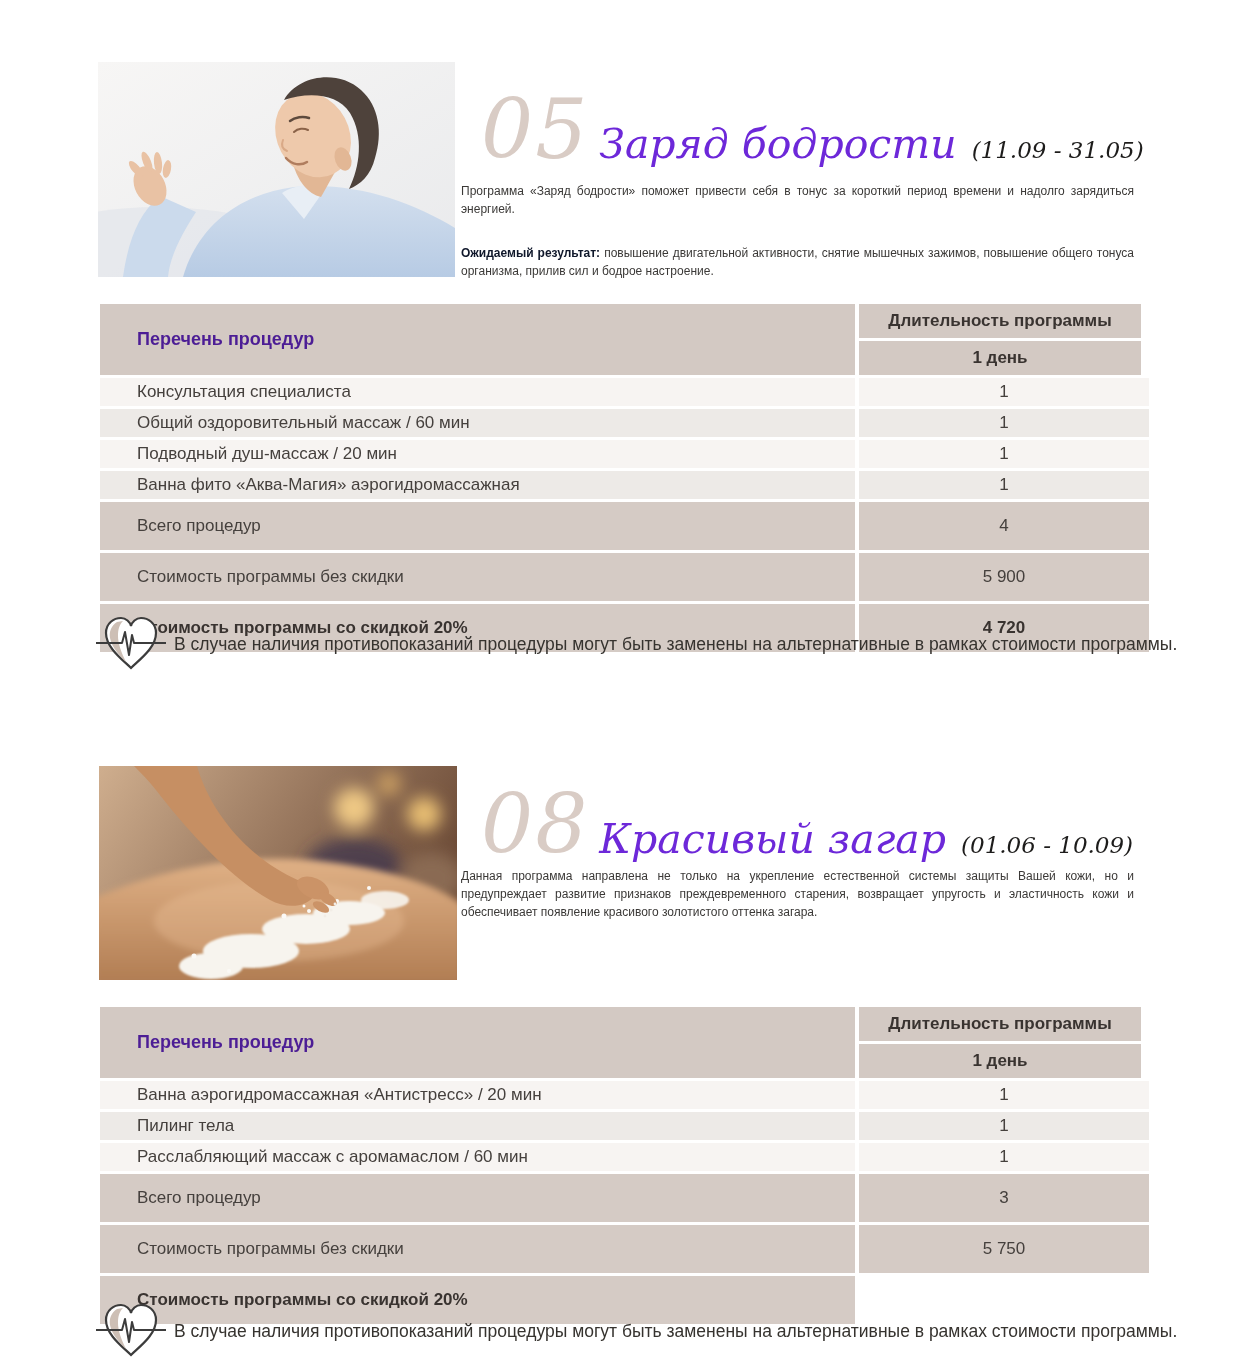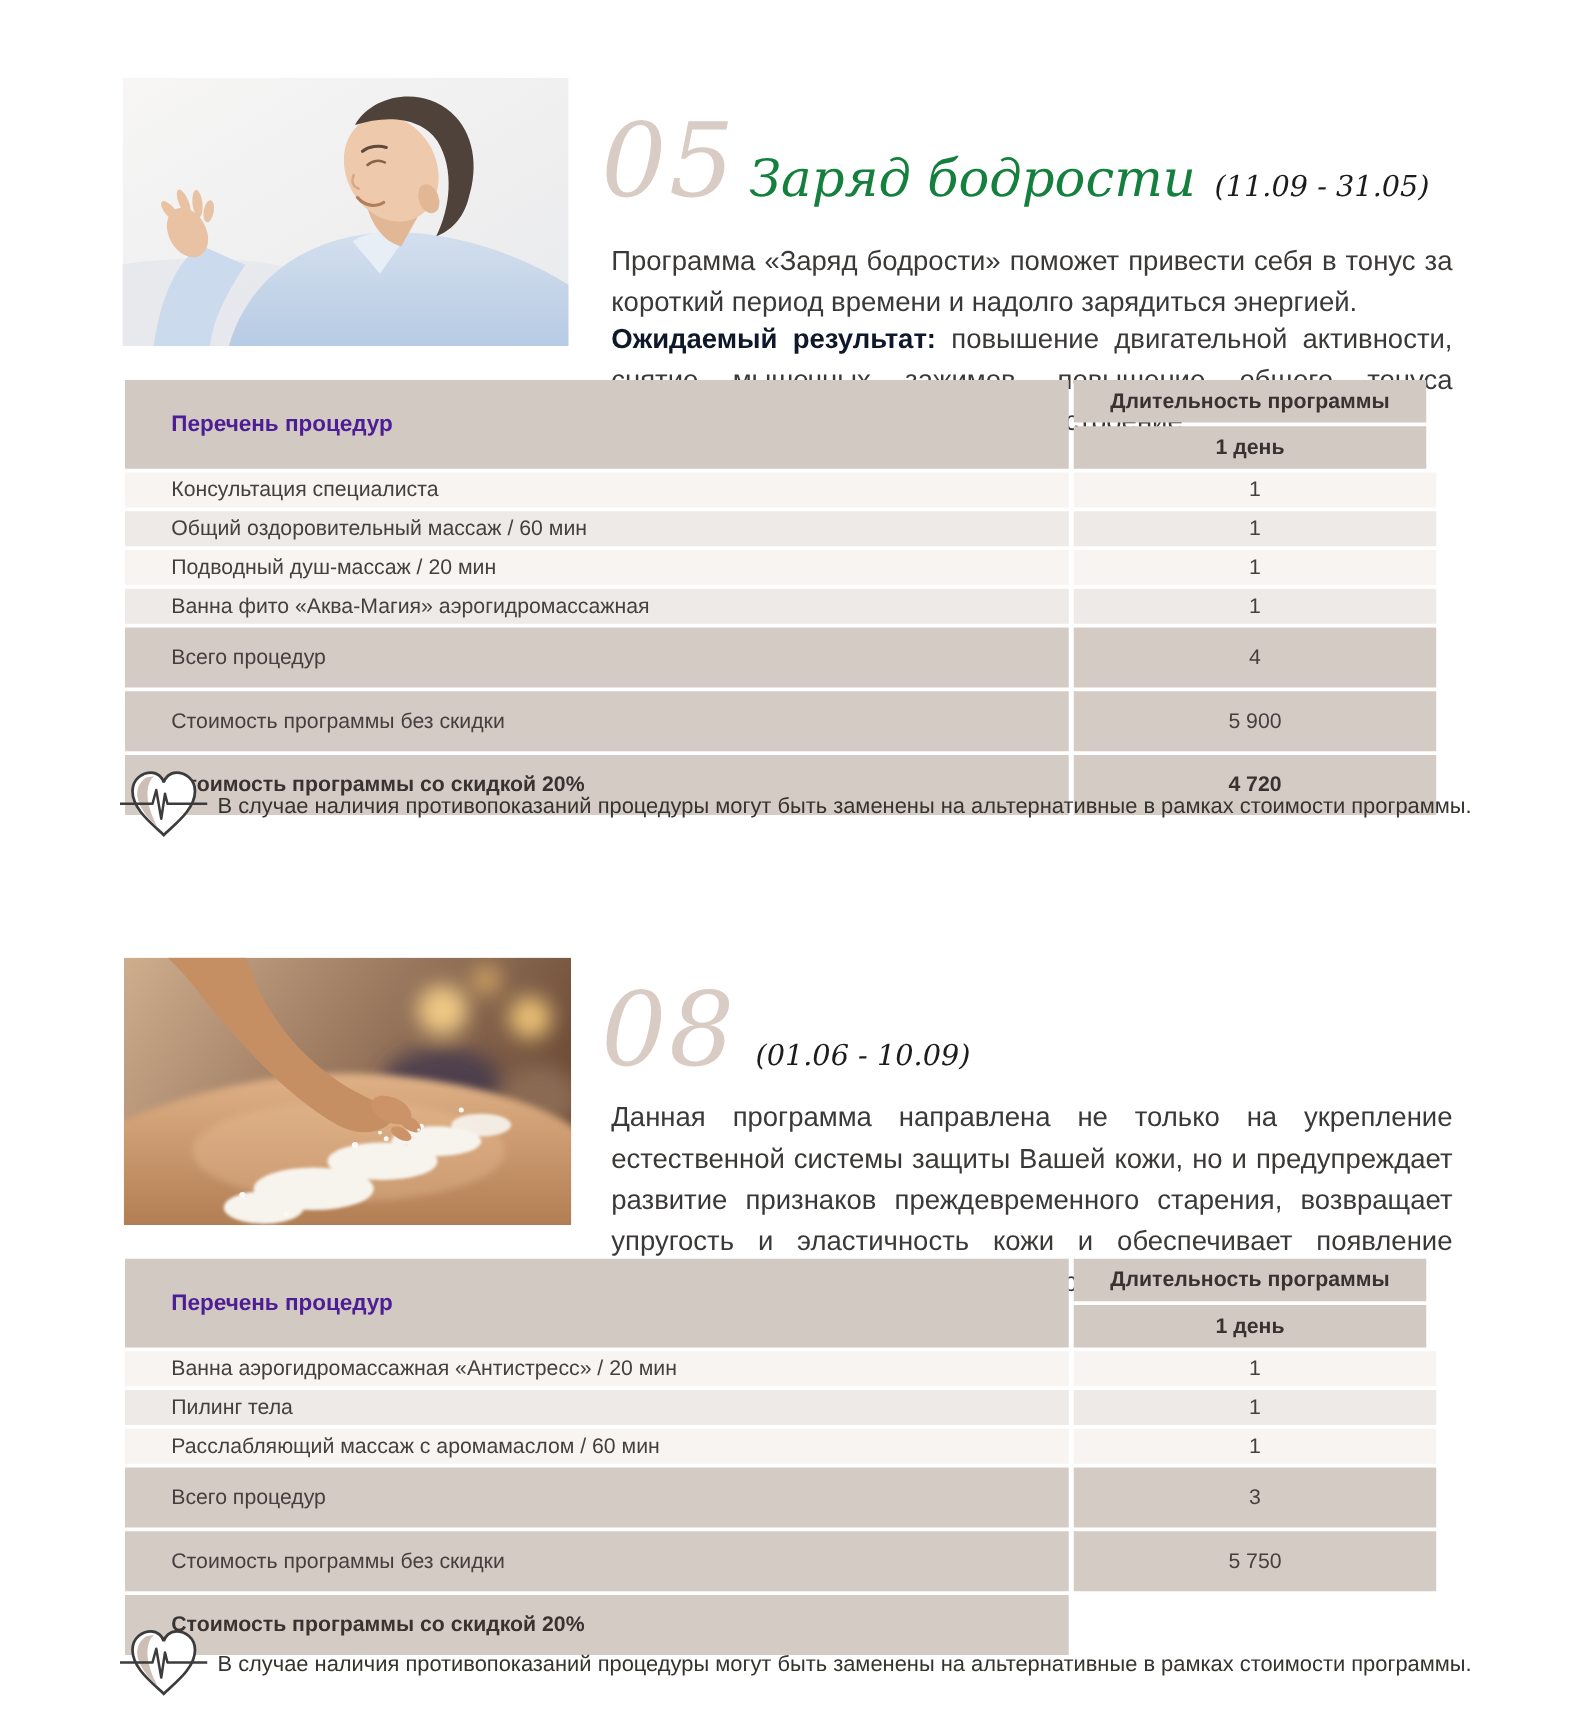--- a/index.html
+++ b/index.html
@@ -18,30 +18,30 @@
   .photo{position:absolute;overflow:hidden;}
   .photo svg{display:block;}
 
   .sec-head{position:absolute;display:flex;align-items:baseline;white-space:nowrap;}
   .sec-num{
     font-family:"DejaVu Serif",serif;font-style:italic;font-weight:normal;
     font-size:82px;line-height:.9;color:var(--num);letter-spacing:2px;
   }
   .sec-title{
     font-family:"DejaVu Serif",serif;font-style:italic;font-size:41px;
-    color:#15803d;margin-left:10px;
+    color:#6d28d9;margin-left:10px;
   }
   .sec-dates{
     font-family:"DejaVu Serif",serif;font-style:italic;font-size:23px;
     color:#1d1c1b;margin-left:15px;
   }
 
   .para{
-    position:absolute;left:489px;width:673px;text-align:justify;
-    font-size:22px;line-height:1.5;color:#3b3937;
+    position:absolute;left:461px;width:673px;text-align:justify;
+    font-size:12px;line-height:1.5;color:#3b3937;
   }
   .para .bold-lead{font-weight:bold;color:#0f172a;}
 
   .ptable{position:absolute;left:100px;width:1049px;display:flex;flex-direction:column;row-gap:3px;}
   .t-head{display:flex;column-gap:4px;}
   .t-head-left{
     width:755px;box-sizing:border-box;background:var(--tan);height:71px;
     display:flex;align-items:center;padding-left:37px;
     font-weight:bold;font-size:18px;color:#4c1d95;
   }
@@ -223,20 +223,21 @@
       <g fill="#f2ede6">
         <circle cx="232" cy="144" r="1.6"></circle>
           <circle cx="226" cy="150" r="1.4"></circle>
           <circle cx="236" cy="138" r="1.4"></circle>
       </g>
     </svg>
   </div>
 
   <div class="sec-head" style="left:481px;top:788px;">
     <span class="sec-num">08</span>
+    <span class="sec-title">Красивый загар</span>
     <span class="sec-dates">(01.06 - 10.09)</span>
   </div>
 
   <p class="para" style="top:855px;">Данная программа направлена не только на укрепление естественной системы защиты Вашей кожи, но и предупреждает развитие признаков преждевременного старения, возвращает упругость и эластичность кожи и обеспечивает появление красивого золотистого оттенка загара.</p>
 
   <div class="ptable" style="top:1007px;">
     <div class="t-head">
       <div class="t-head-left">Перечень процедур</div>
       <div class="t-head-right">
         <div>Длительность программы</div>

